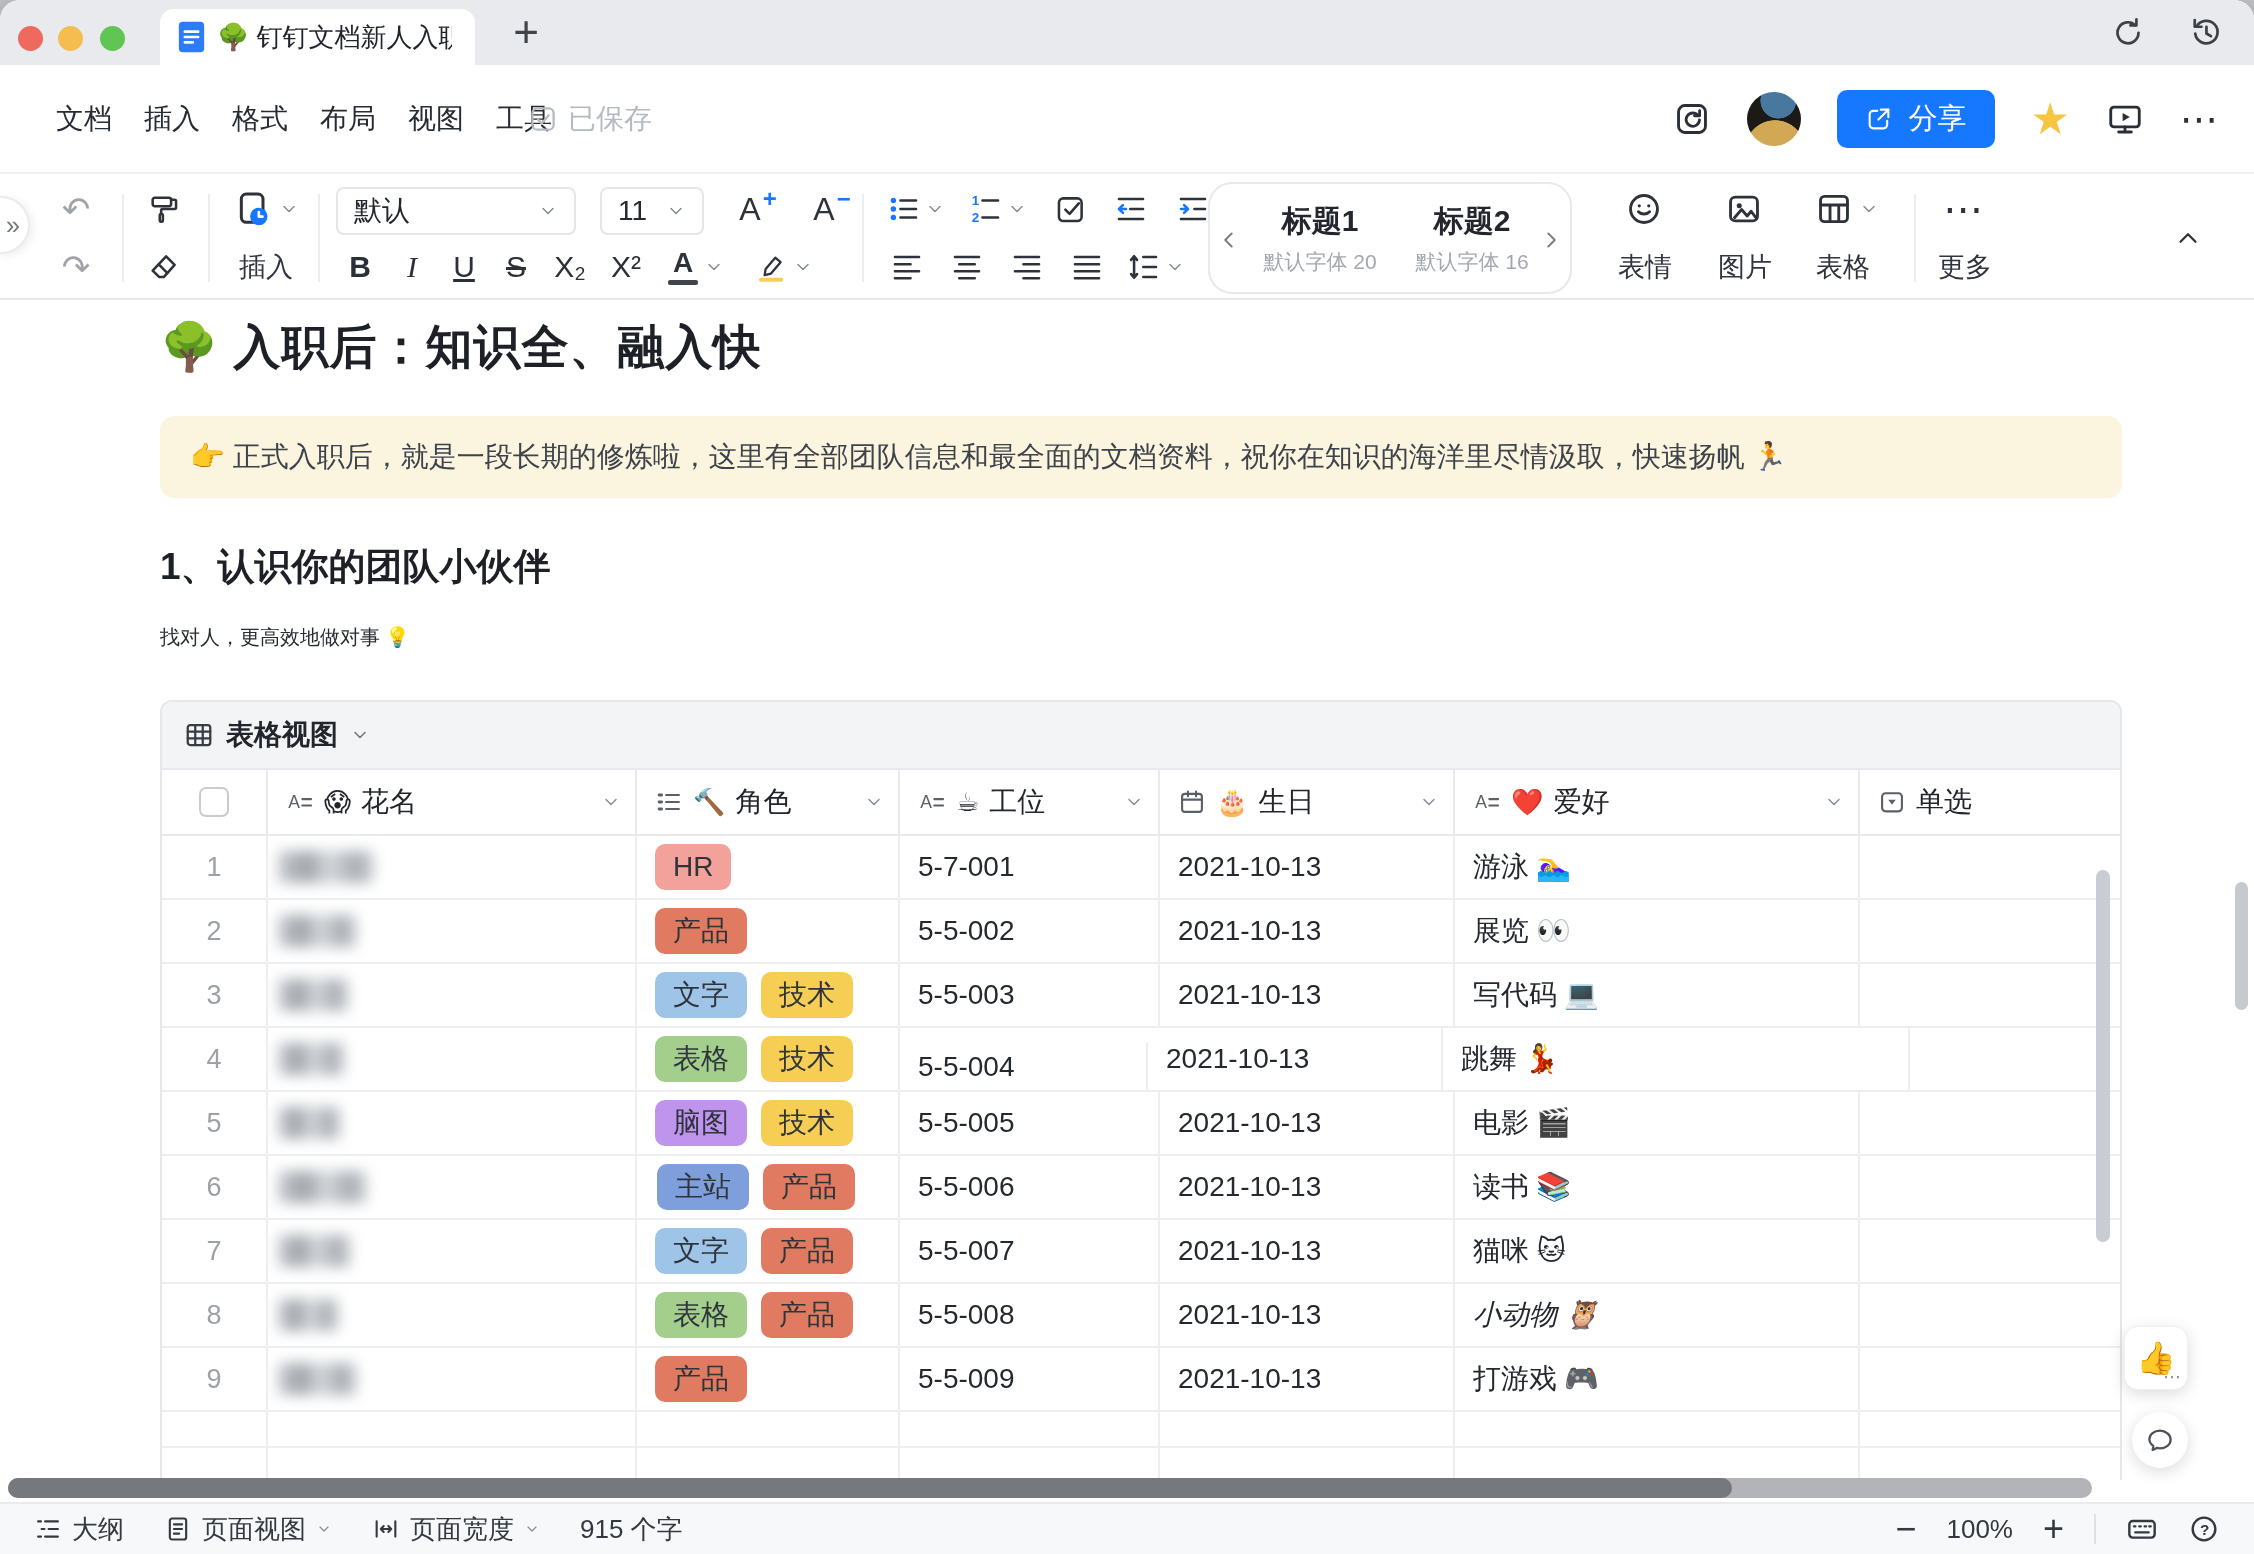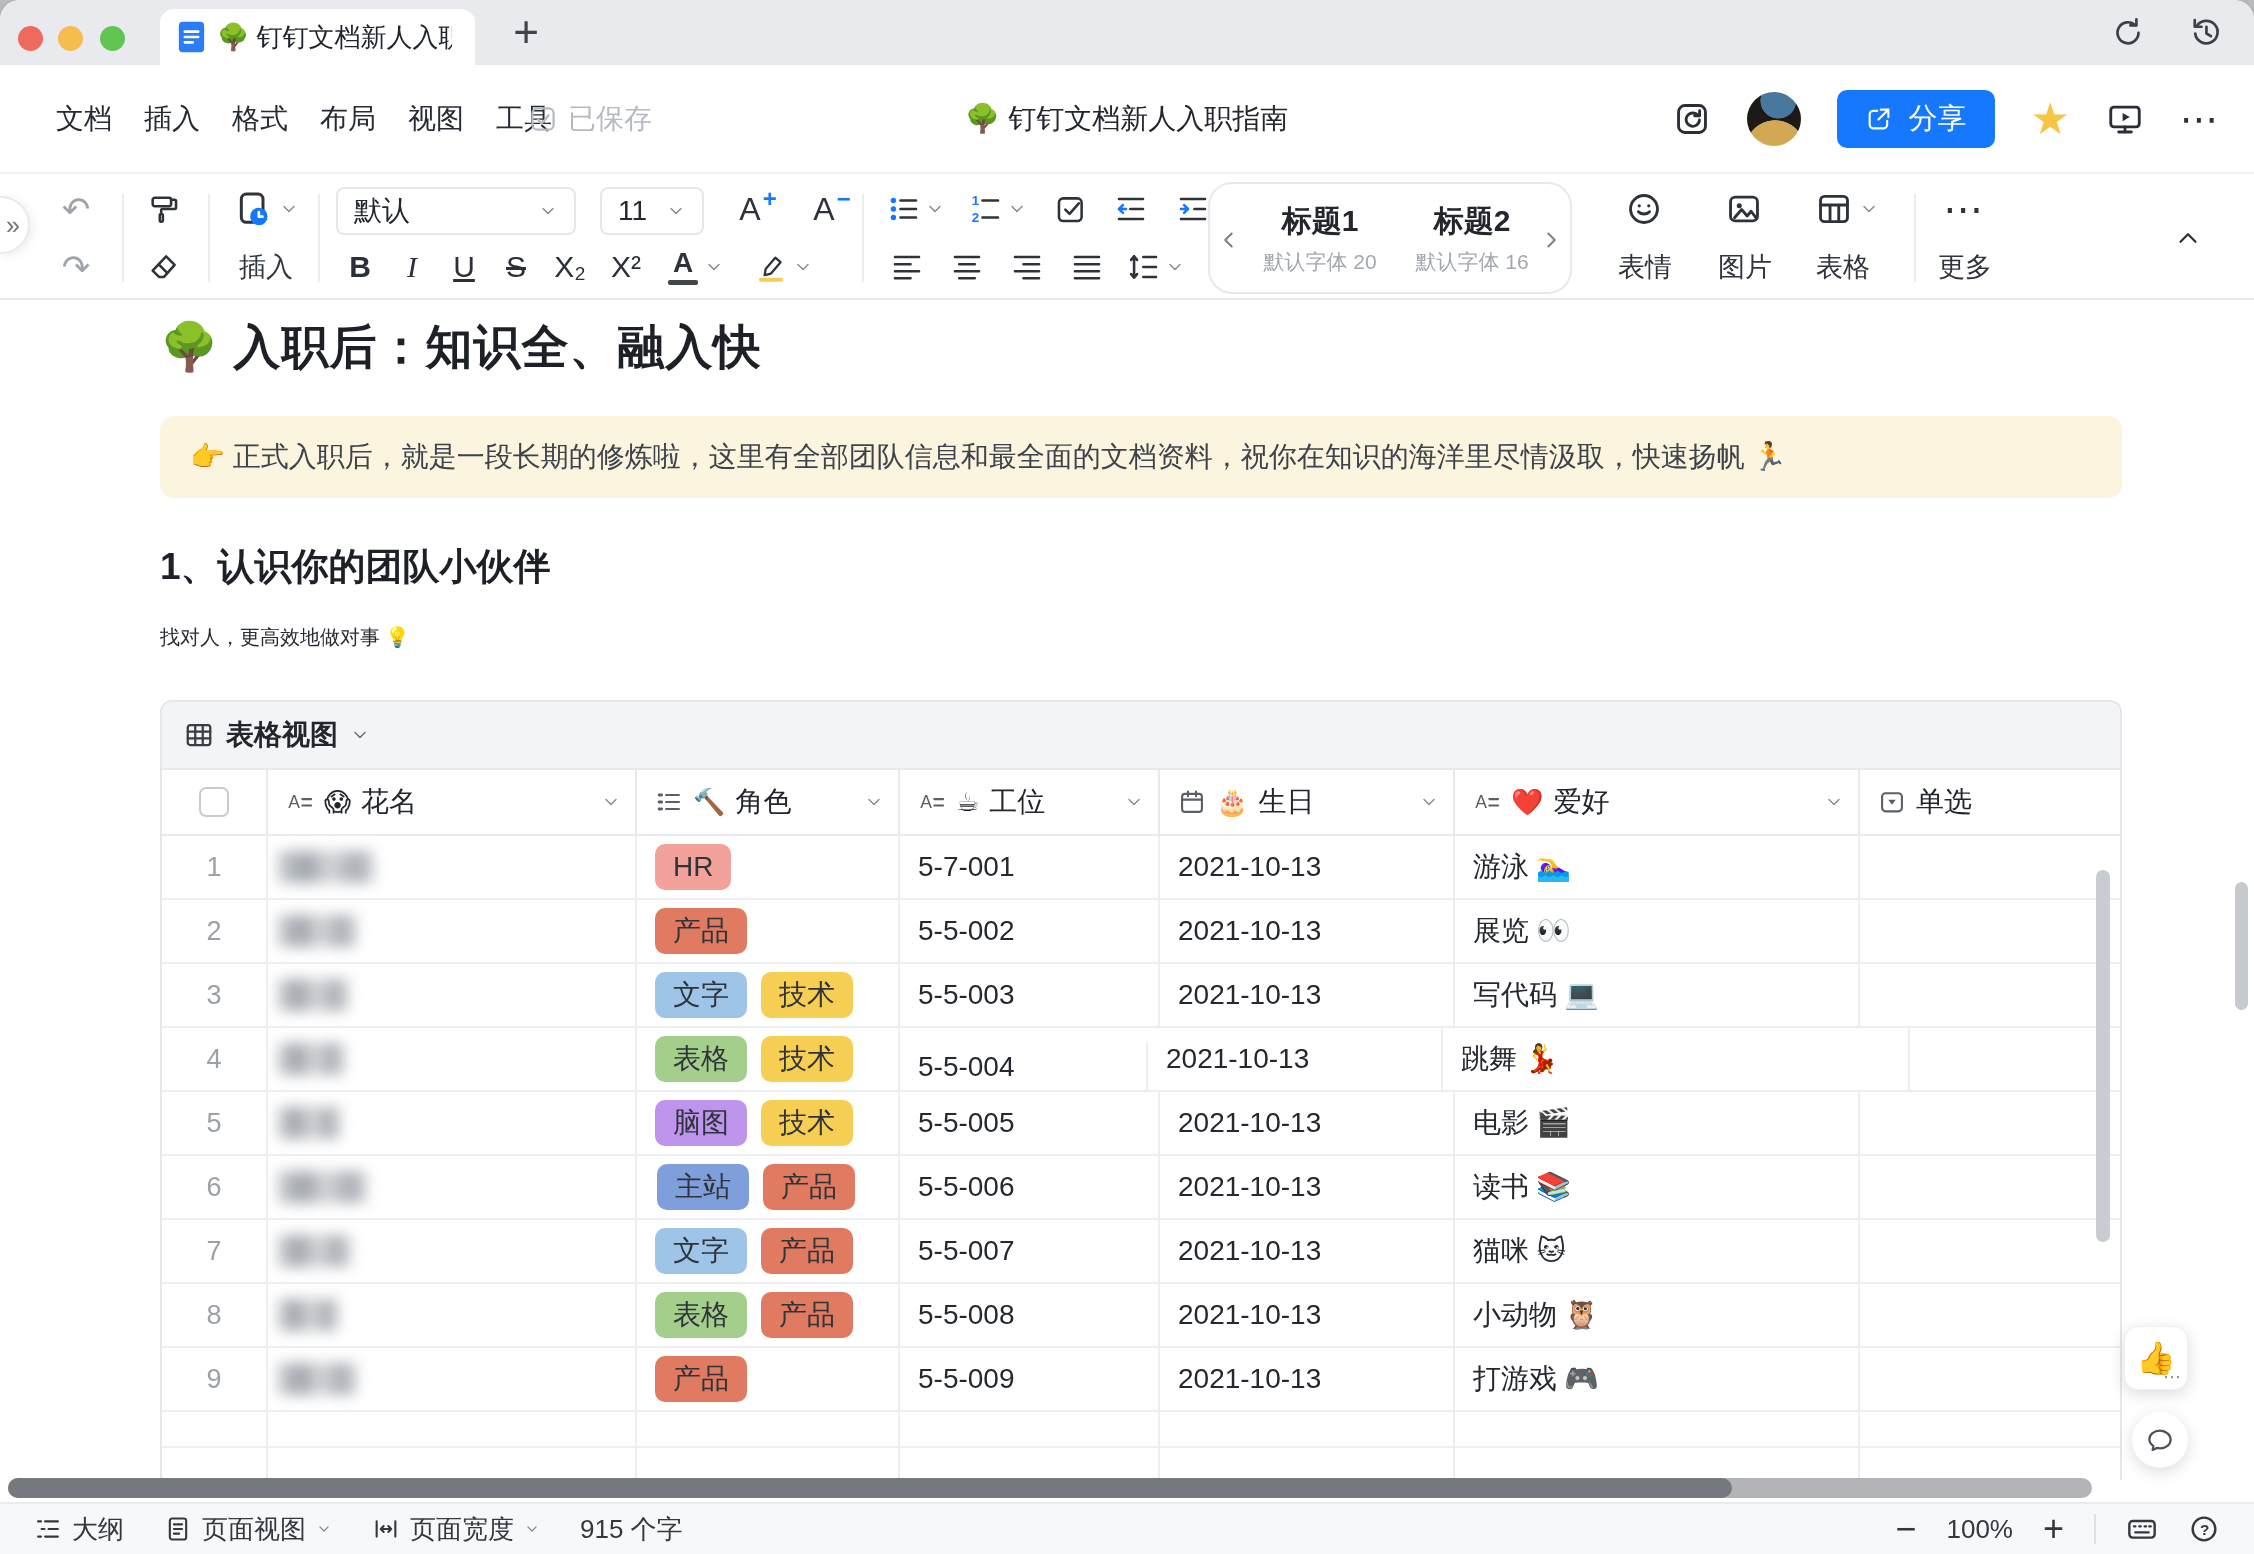--- a/index.html
+++ b/index.html
@@ -158,21 +158,20 @@
       </div>
     <div class="saved">
       <span class="ic">
           <svg viewBox="0 0 24 24" fill="none" stroke="currentColor" stroke-width="1.8" stroke-linecap="round" stroke-linejoin="round">
             <rect x="3.5" y="3.5" width="17" height="17" rx="4"></rect>
             <path d="M8 12.5l3 3 5.5-6.5"></path>
           </svg>
         </span>
       <span>已保存</span>
     </div>
-    <div class="doc-title">🌳 钉钉文档新人入职指南</div>
     <div class="appbar-right">
       <span class="ic versions">
           <svg viewBox="0 0 24 24" fill="none" stroke="currentColor" stroke-width="1.8" stroke-linecap="round" stroke-linejoin="round">
             <rect x="3.5" y="3.5" width="17" height="17" rx="4"></rect>
             <path d="M15.8 9.8a4.2 4.2 0 1 0 .9 2.8"></path>
             <path d="M16.8 6.8v3.2h-3.2"></path>
           </svg>
         </span>
       <span class="avatar"></span>
       <div class="share-btn">
@@ -668,21 +667,21 @@
             <div class="td num" style="width: 106px;">8</div>
             <div class="td name" style="width: 369px;">
               <span class="blur"></span>
             </div>
             <div class="td" style="width: 263px;">
               <span class="tag" style="background: rgb(164, 206, 140);">表格</span>
               <span class="tag" style="background: rgb(224, 123, 97);">产品</span>
             </div>
             <div class="td" style="width: 260px;">5-5-008</div>
             <div class="td" style="width: 295px;">2021-10-13</div>
-            <div class="td" style="width: 405px;">小动物 🦉</div>
+            <div class="td" style="width: 405px; font-style: italic;">小动物 🦉</div>
             <div class="td" style="flex: 1 1 0%;"></div>
           </div>
           <div class="tr">
             <div class="td num" style="width: 106px;">9</div>
             <div class="td name" style="width: 369px;">
               <span class="blur"></span>
             </div>
             <div class="td" style="width: 263px;">
               <span class="tag" style="background: rgb(224, 123, 97);">产品</span>
             </div>

